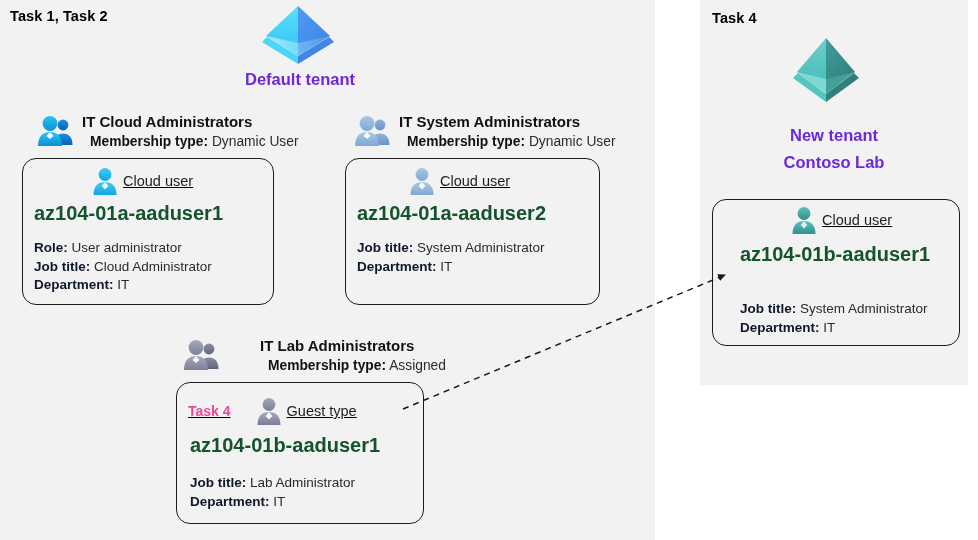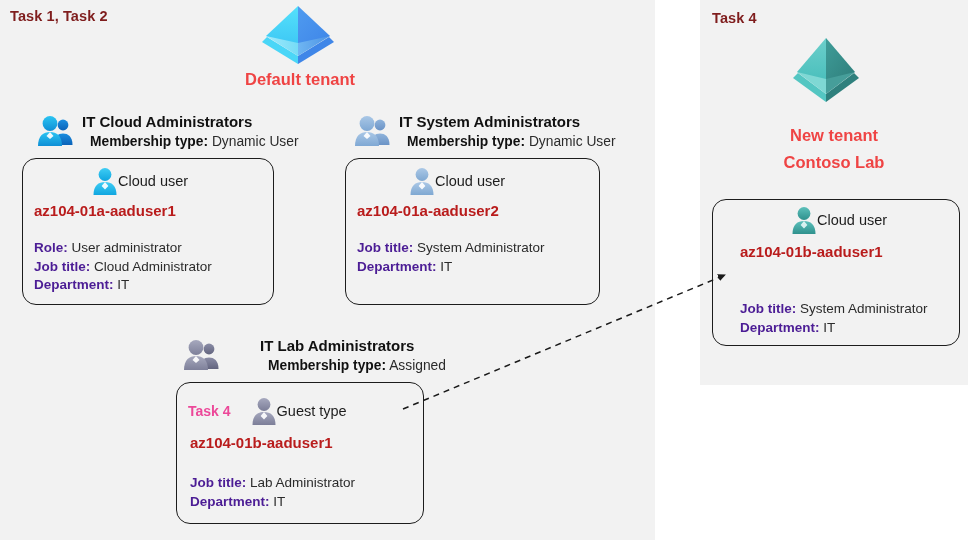--- a/index.html
+++ b/index.html
@@ -19,76 +19,78 @@
   }
   .panel {
     position: absolute;
     background: #f2f2f2;
   }
   #panel-left  { left: 0px;   top: 0px; width: 655px; height: 540px; }
   #panel-right { left: 700px; top: 0px; width: 268px; height: 385px; }
 
   .task-tag {
     position: absolute;
-    color: #7f1d1d;
+    color: #000000;
     font-weight: bold;
     font-size: 14.5px;
     letter-spacing: 0.1px;
     white-space: nowrap;
   }
 
   .tenant-label {
     position: absolute;
     font-weight: bold;
-    color: #ef4444;
+    color: #6d28d9;
     white-space: nowrap;
     text-align: center;
   }
   .tenant-label.big { font-size: 16.5px; }
 
   
   .card {
     position: absolute;
     border: 1.3px solid #1d1d1d;
     border-radius: 14px;
     background: transparent;
     box-sizing: border-box;
   }
 
   .card-head {
     position: absolute;
     display: flex;
     align-items: center;
-    white-space: nowrap;
+    gap: 5px;
+    white-space: nowrap;
+    text-decoration: underline;
   }
   .card-head .htext {
     font-size: 14.5px;
     color: #1d1d1d;
   }
   .card-head .tasktag-inline {
     color: #ec4899;
     font-weight: bold;
     font-size: 14px;
     margin-right: 20px;
   }
   .card-name {
     position: absolute;
     font-weight: bold;
-    font-size: 15px;
-    color: #b91c1c;
+    font-size: 20px;
+    color: #14532d;
     white-space: nowrap;
   }
   .kv-block {
     position: absolute;
     font-size: 13.5px;
     line-height: 18.5px;
     color: #2b2b2b;
     white-space: nowrap;
   }
-  .kv-block b { color: #4c1d95; }
+  .kv-block b { color: #0f172a; }
 
   
   .group {
     position: absolute;
     display: flex;
     align-items: flex-start;
     gap: 6px;
     white-space: nowrap;
     margin-top: 8px;
   }

